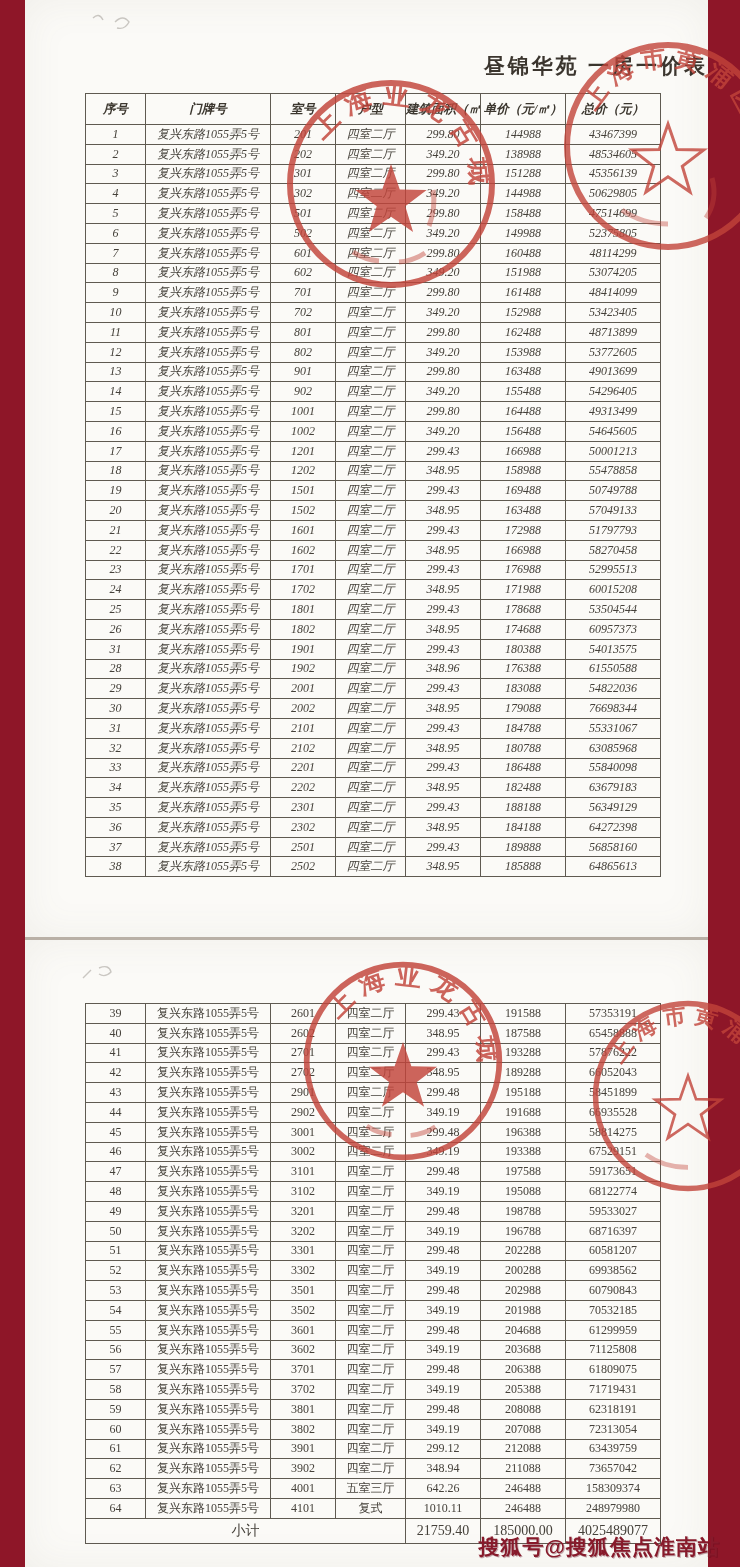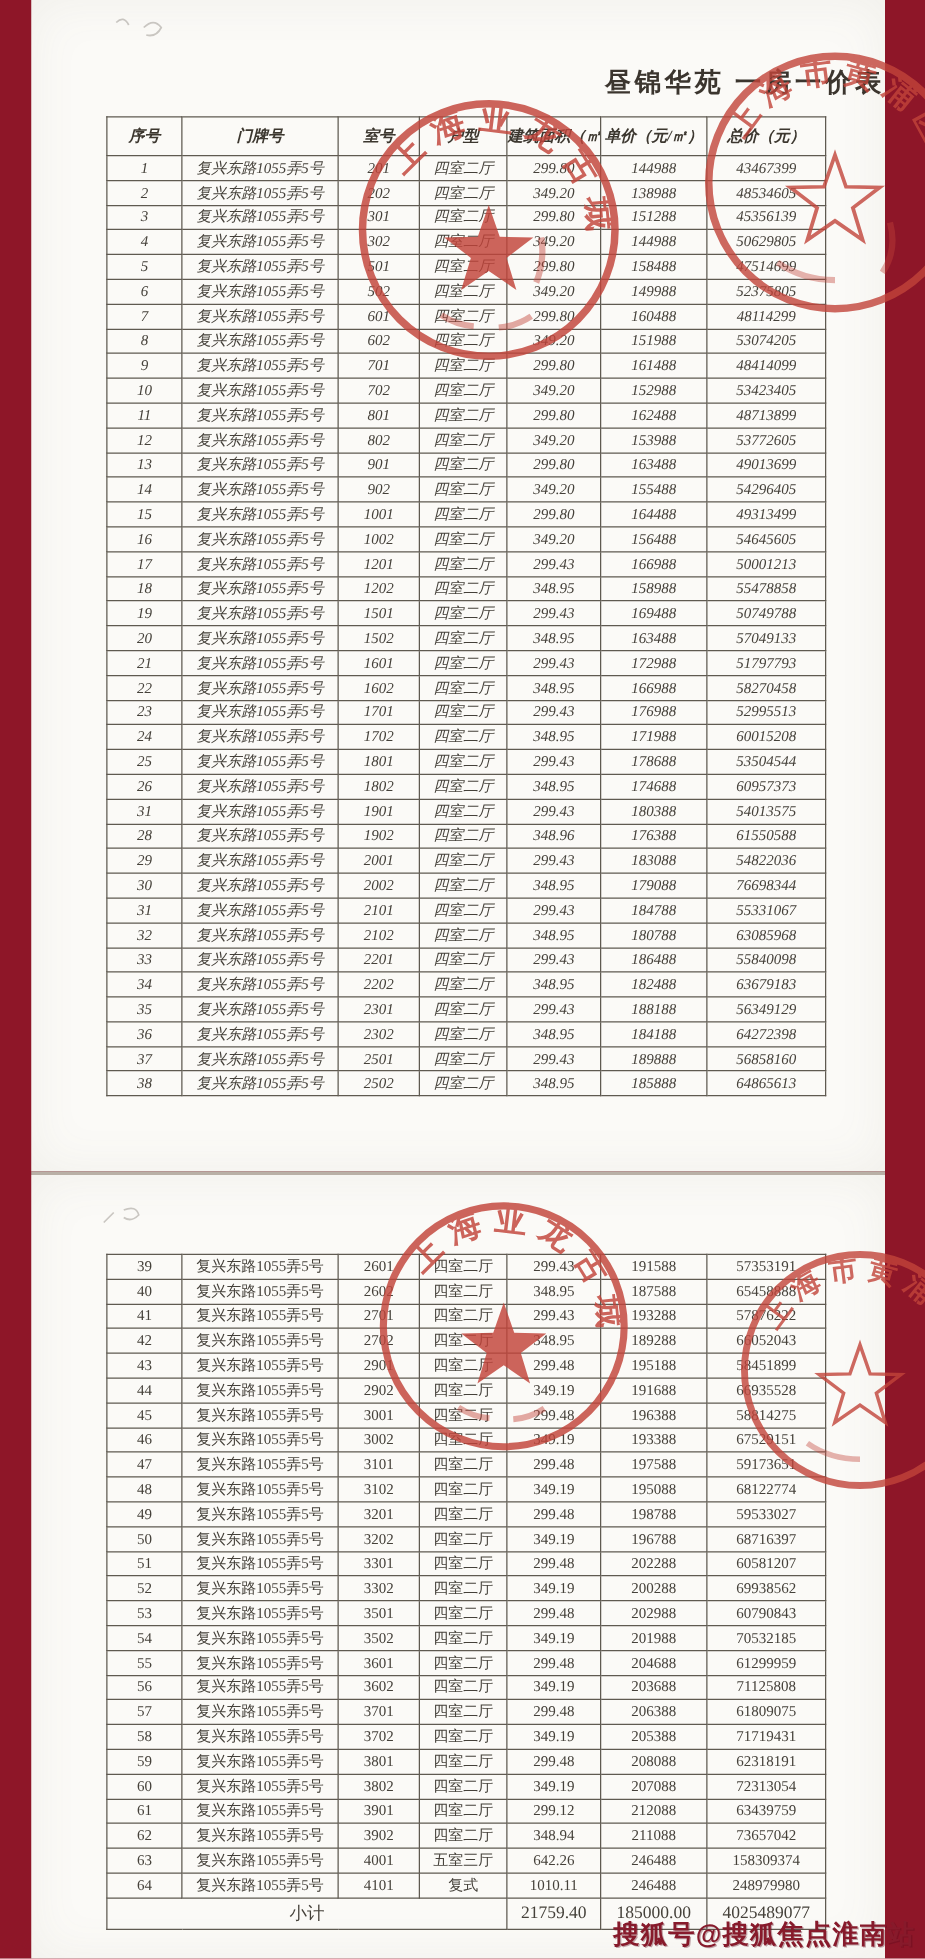--- a/index.html
+++ b/index.html
@@ -41,21 +41,21 @@
     padding:0;overflow:hidden;white-space:nowrap;
   }
   table.price th{height:30px;font-size:12.5px;font-weight:bold;color:#3c372f;}
   table.price td{height:18.8px;}
   table.price tr.subtotal td{height:24px;font-size:14px;}
   .col-no{width:60px;}.col-addr{width:125px;}.col-room{width:65px;}
   .col-type{width:70px;}.col-area{width:75px;}.col-unit{width:85px;}.col-total{width:95px;}
   .stamp{position:absolute;pointer-events:none;}
   .stamp text{font-family:"Liberation Serif","DejaVu Serif",serif;font-weight:bold;}
   .watermark{
-    position:absolute;right:8px;bottom:6px;
+    position:absolute;right:20px;bottom:6px;
     font-family:"Liberation Sans","DejaVu Sans",sans-serif;
     font-weight:bold;font-size:21px;letter-spacing:1px;
     color:#871a2b;text-shadow:1px 1px 0 rgba(90,10,25,.35);
   }
   .scribble{position:absolute;opacity:.5;}
 </style>
 </head>
 <body>
 
 <div class="canvas">

